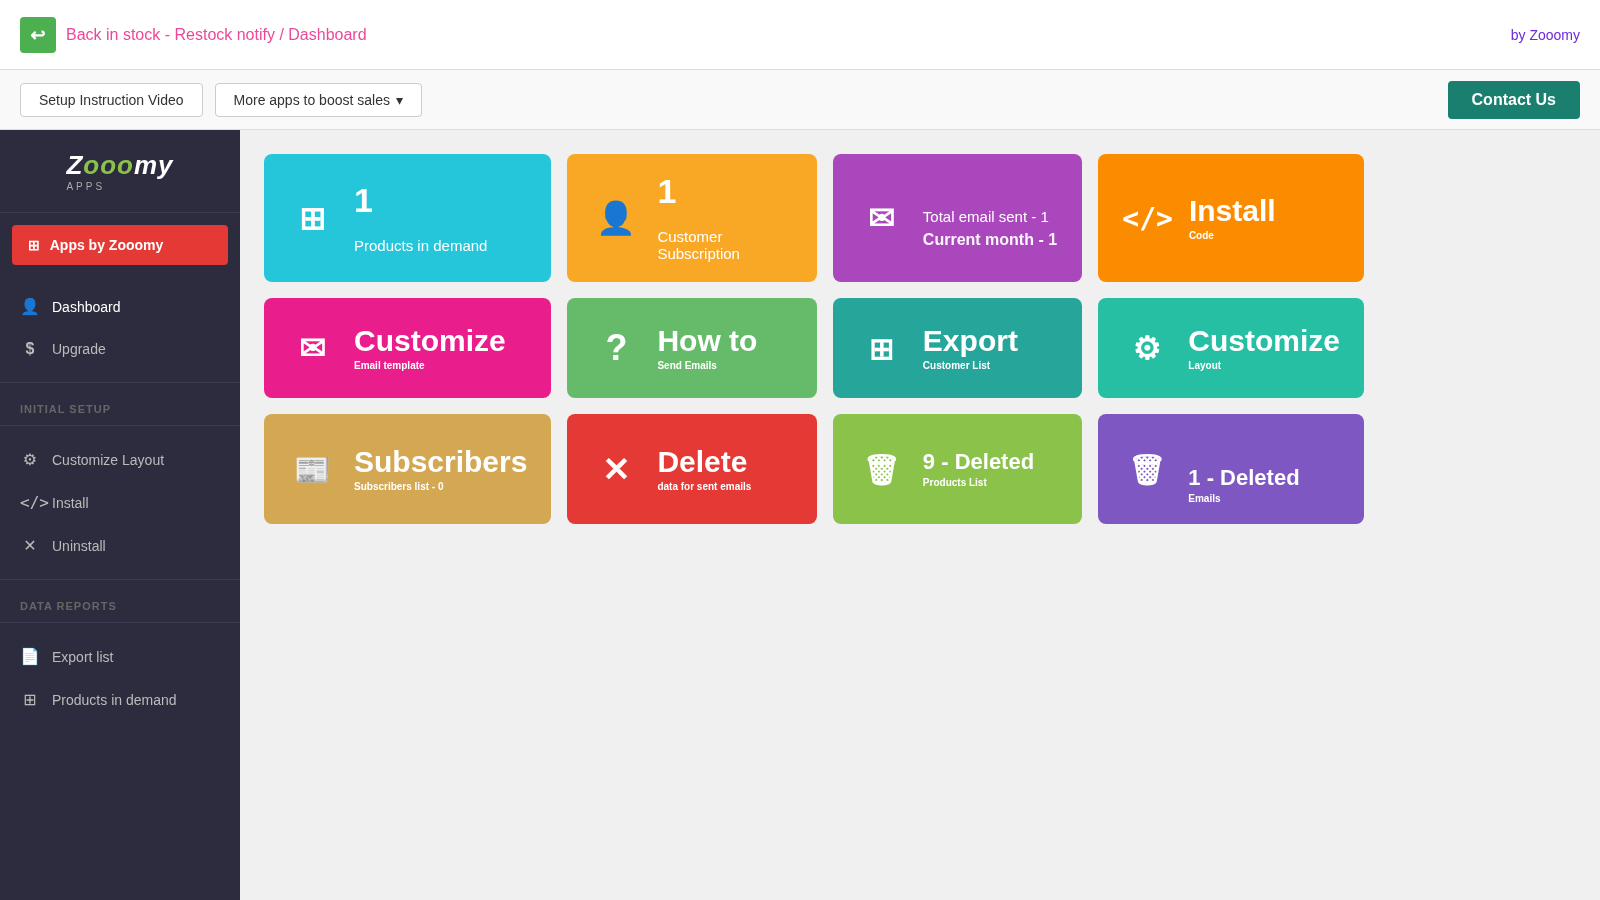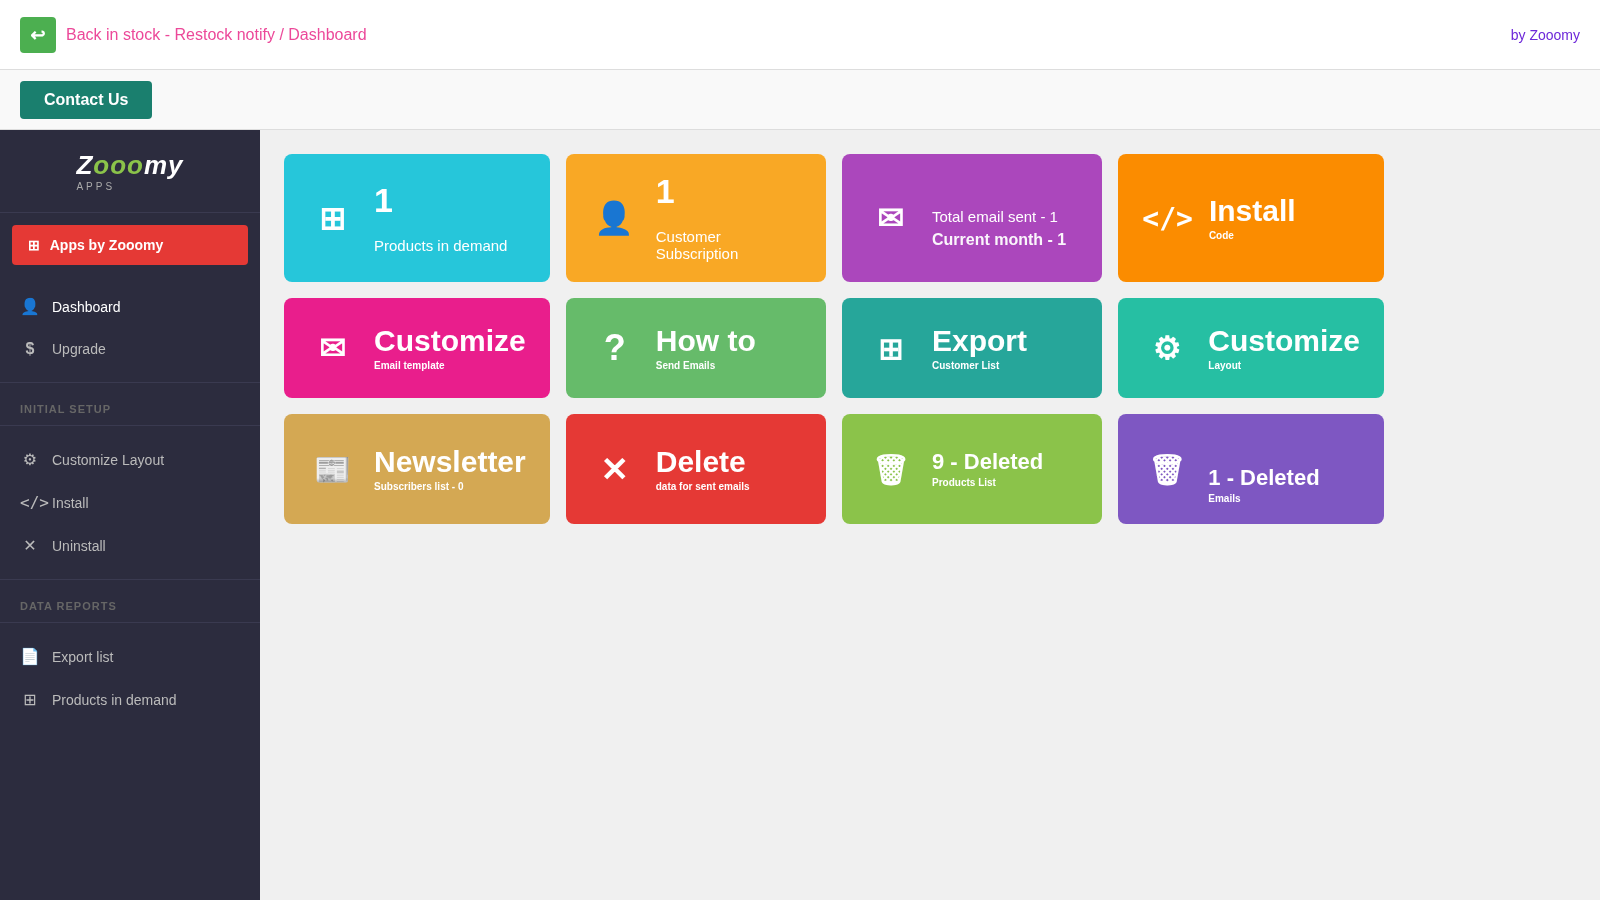--- a/index.html
+++ b/index.html
@@ -40,21 +40,21 @@
       background: #1a7f6e; color: #fff; padding: 10px 24px;
       border-radius: 4px; font-size: 16px; cursor: pointer; border: none;
       font-weight: 600;
     }
 
     
     .main-layout { display: flex; height: calc(900px - 130px); }
 
     
     .sidebar {
-      width: 260px; background: #2c2c3e; color: #ccc;
+      width: 240px; background: #2c2c3e; color: #ccc;
       flex-shrink: 0; overflow-y: auto;
     }
     .sidebar-logo {
       padding: 20px; display: flex; align-items: center; justify-content: center;
       border-bottom: 1px solid #3a3a50;
     }
     .sidebar-logo-text {
       font-size: 22px; font-weight: bold; color: #fff; font-style: italic; letter-spacing: 1px;
     }
     .sidebar-logo-sub { font-size: 10px; color: #aaa; letter-spacing: 3px; text-transform: uppercase; }
@@ -120,20 +120,27 @@
 
 <div class="top-bar">
   <div class="top-bar-left">
     <div class="logo-icon">↩</div>
     <span class="breadcrumb">Back in stock - Restock notify / Dashboard</span>
   </div>
   <span class="by-zooomy">by Zooomy</span>
 </div>
 
 <div class="action-bar">
+  <div class="action-bar-left">
+    <button class="btn-outline">Setup Instruction Video</button>
+    <button class="btn-dropdown">
+      <span>More apps to boost sales</span>
+      <span>▾</span>
+    </button>
+  </div>
   <button class="btn-contact">Contact Us</button>
 </div>
 
 <div class="main-layout">
 
   <div class="sidebar">
     <div class="sidebar-logo">
       <div>
         <div class="sidebar-logo-text">
           <span style="font-style:italic; font-size:26px; color:#fff;">Z<span style="color:#8bc34a">ooo</span>my</span>
@@ -256,21 +263,21 @@
         <div class="card-large-icon" style="font-size:32px;">⚙</div>
         <div class="card-content">
           <div class="card-big-label">Customize</div>
           <div class="card-small-label">Layout</div>
         </div>
       </div>
 
       <div class="dash-card card-tan">
         <div class="card-large-icon" style="font-size:30px;">📰</div>
         <div class="card-content">
-          <div class="card-big-label">Newsletter</div>
+          <div class="card-big-label">Subscribers</div>
           <div class="card-small-label">Subscribers list - 0</div>
         </div>
       </div>
 
       <div class="dash-card card-red">
         <div class="card-large-icon" style="font-size:34px; font-weight:bold;">✕</div>
         <div class="card-content">
           <div class="card-big-label">Delete</div>
           <div class="card-small-label">data for sent emails</div>
         </div>

